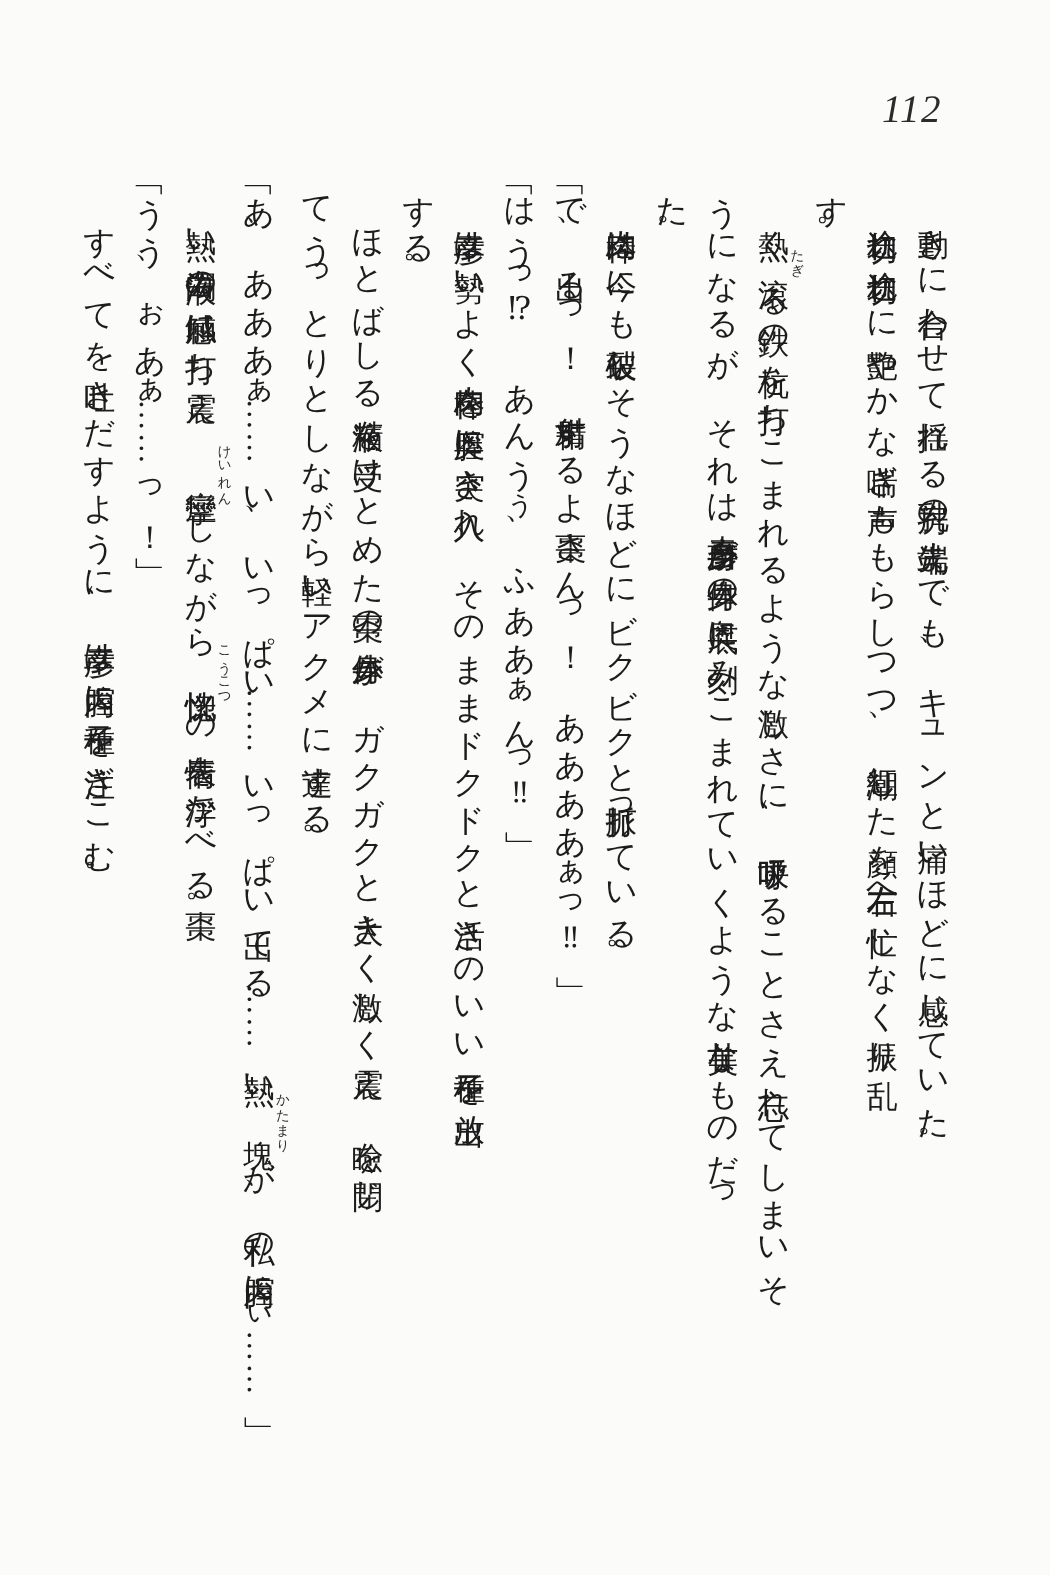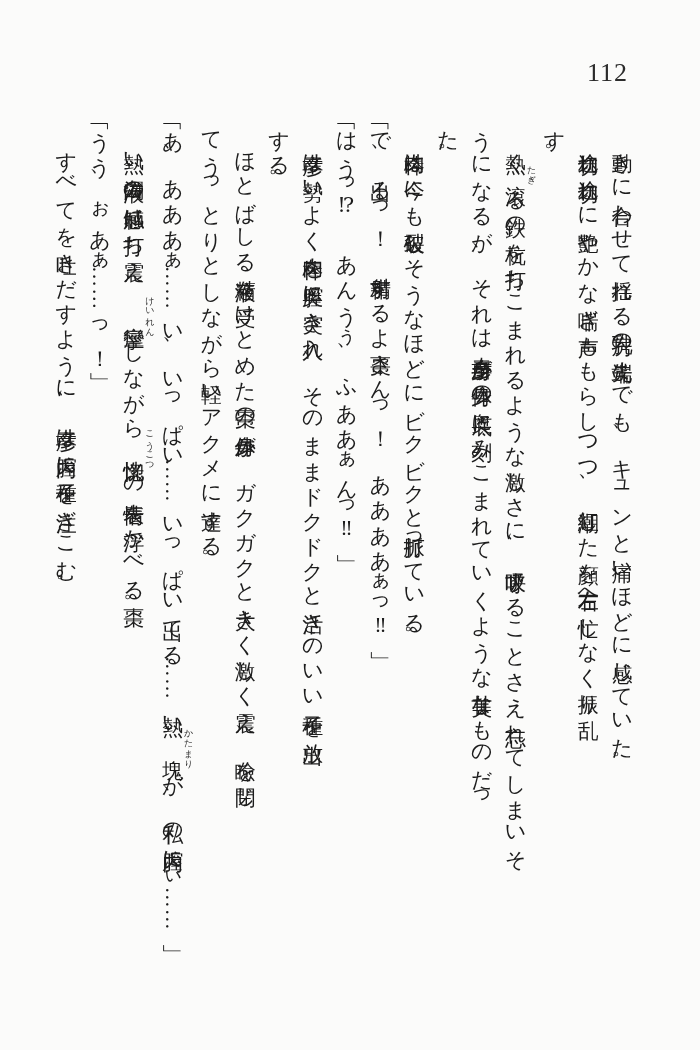--- a/index.html
+++ b/index.html
@@ -17,20 +17,21 @@
   }
   .page {
     position: absolute;
     inset: 0;
   }
   .page-number {
     position: absolute;
     top: 58px;
     right: 72px;
     font-size: 26px;
+    font-style: italic;
     letter-spacing: 1px;
     color: #2b2b2b;
   }
   .text-block {
     position: absolute;
     top: 116px;
     right: 62px;
     width: 576px;
     height: 844px;
     writing-mode: vertical-rl;

